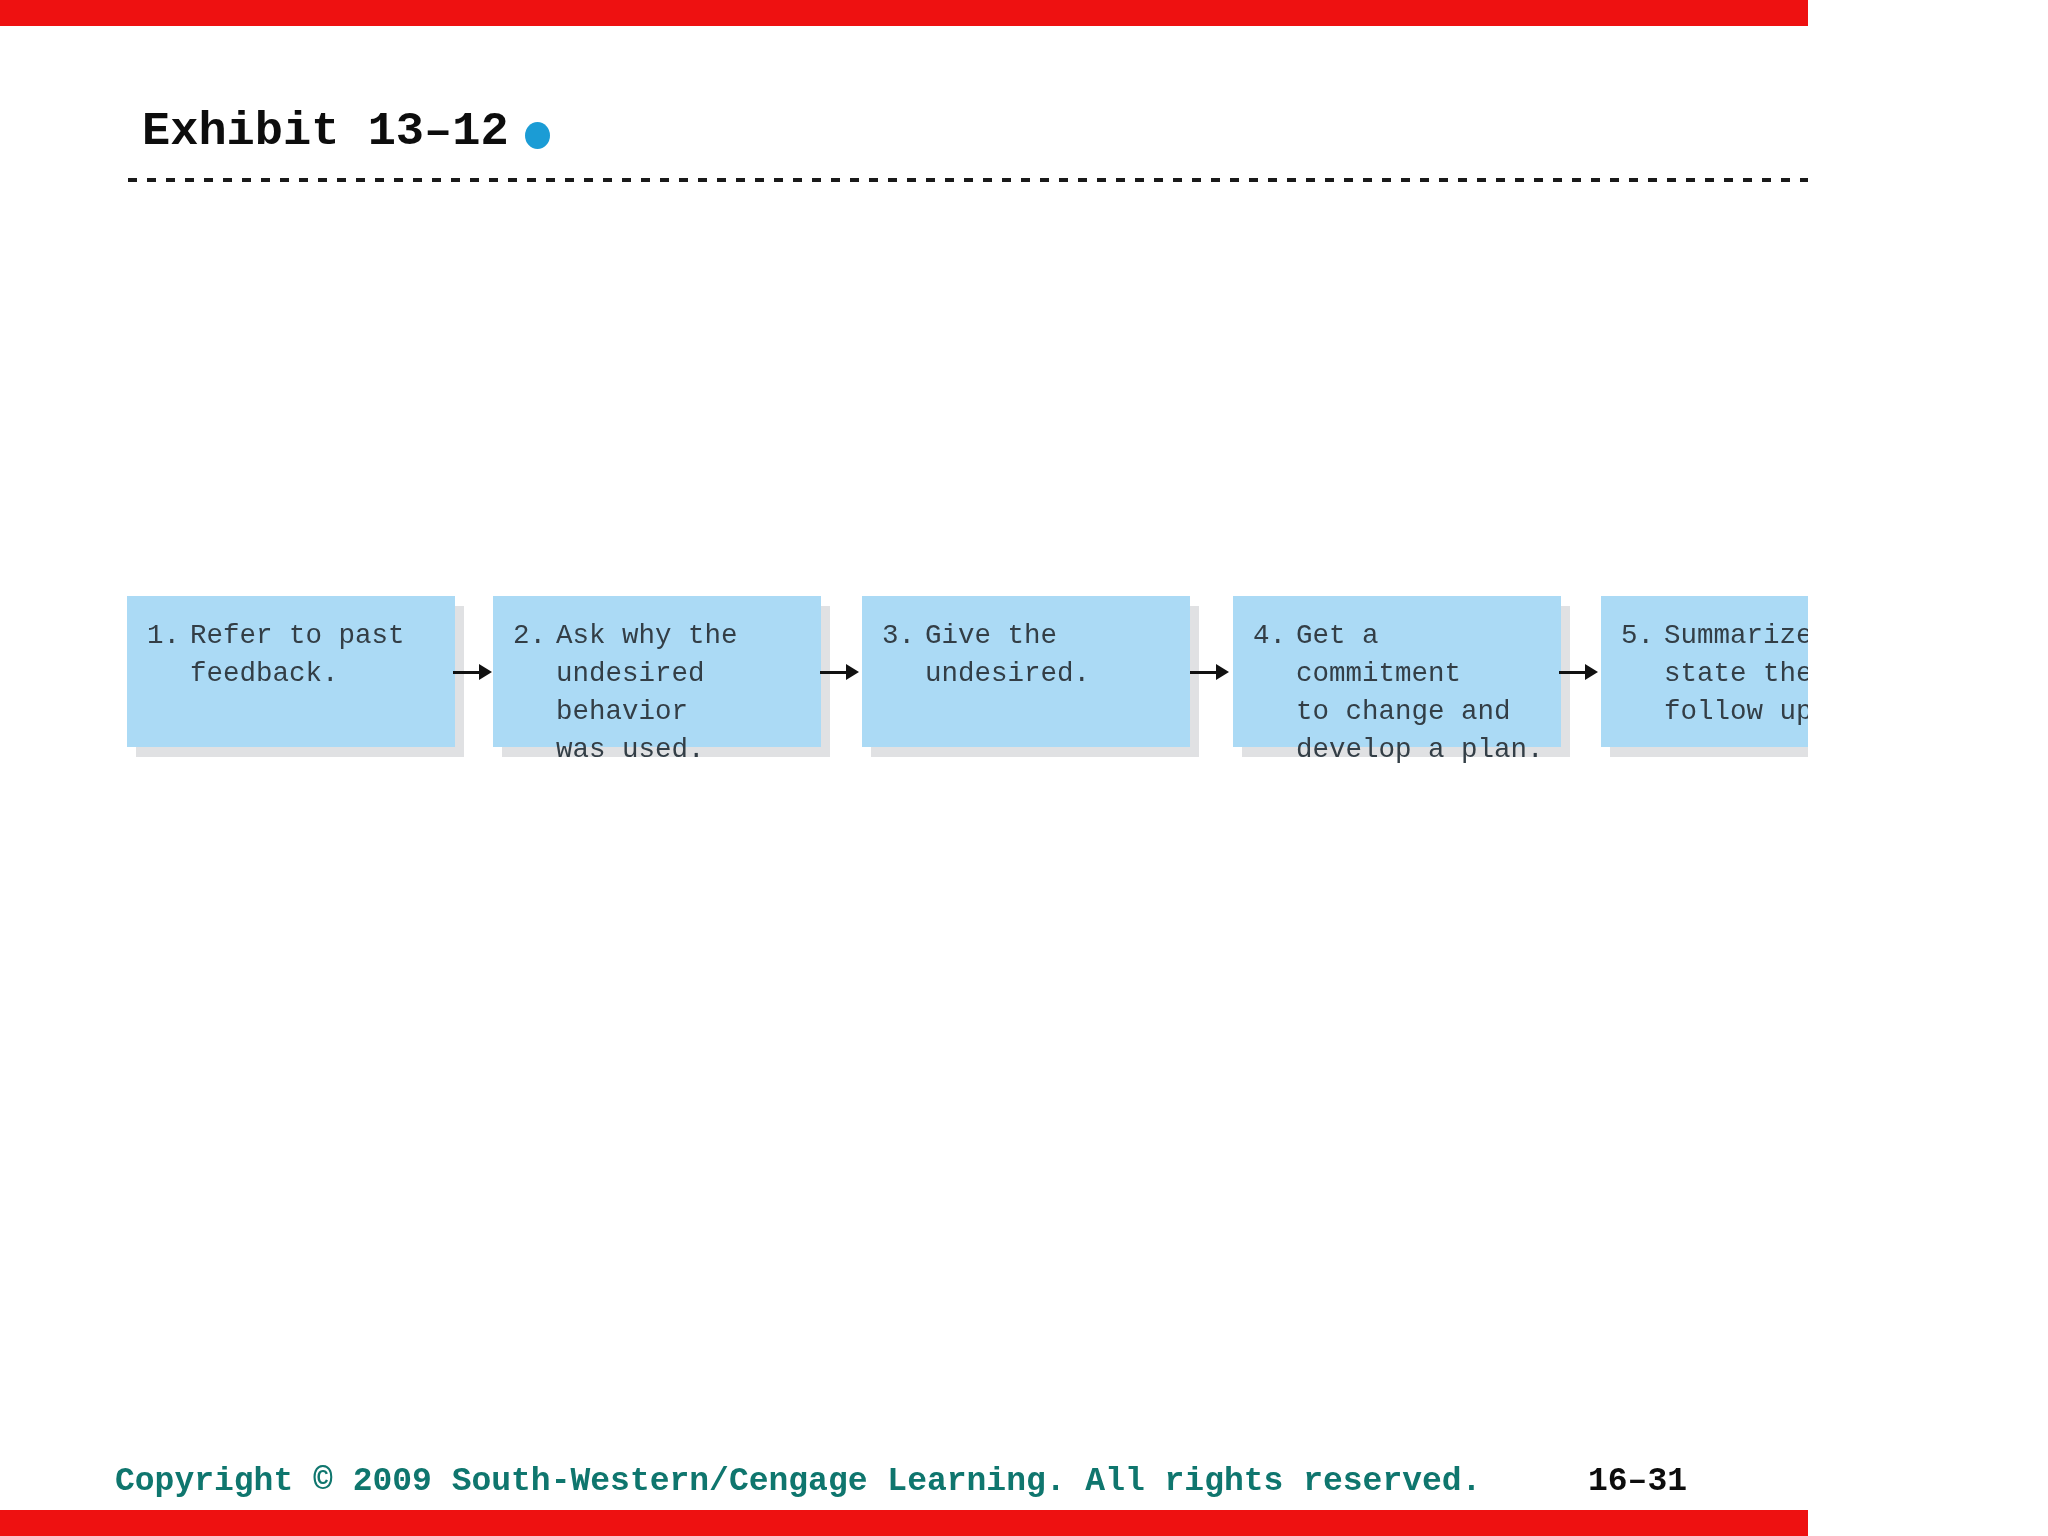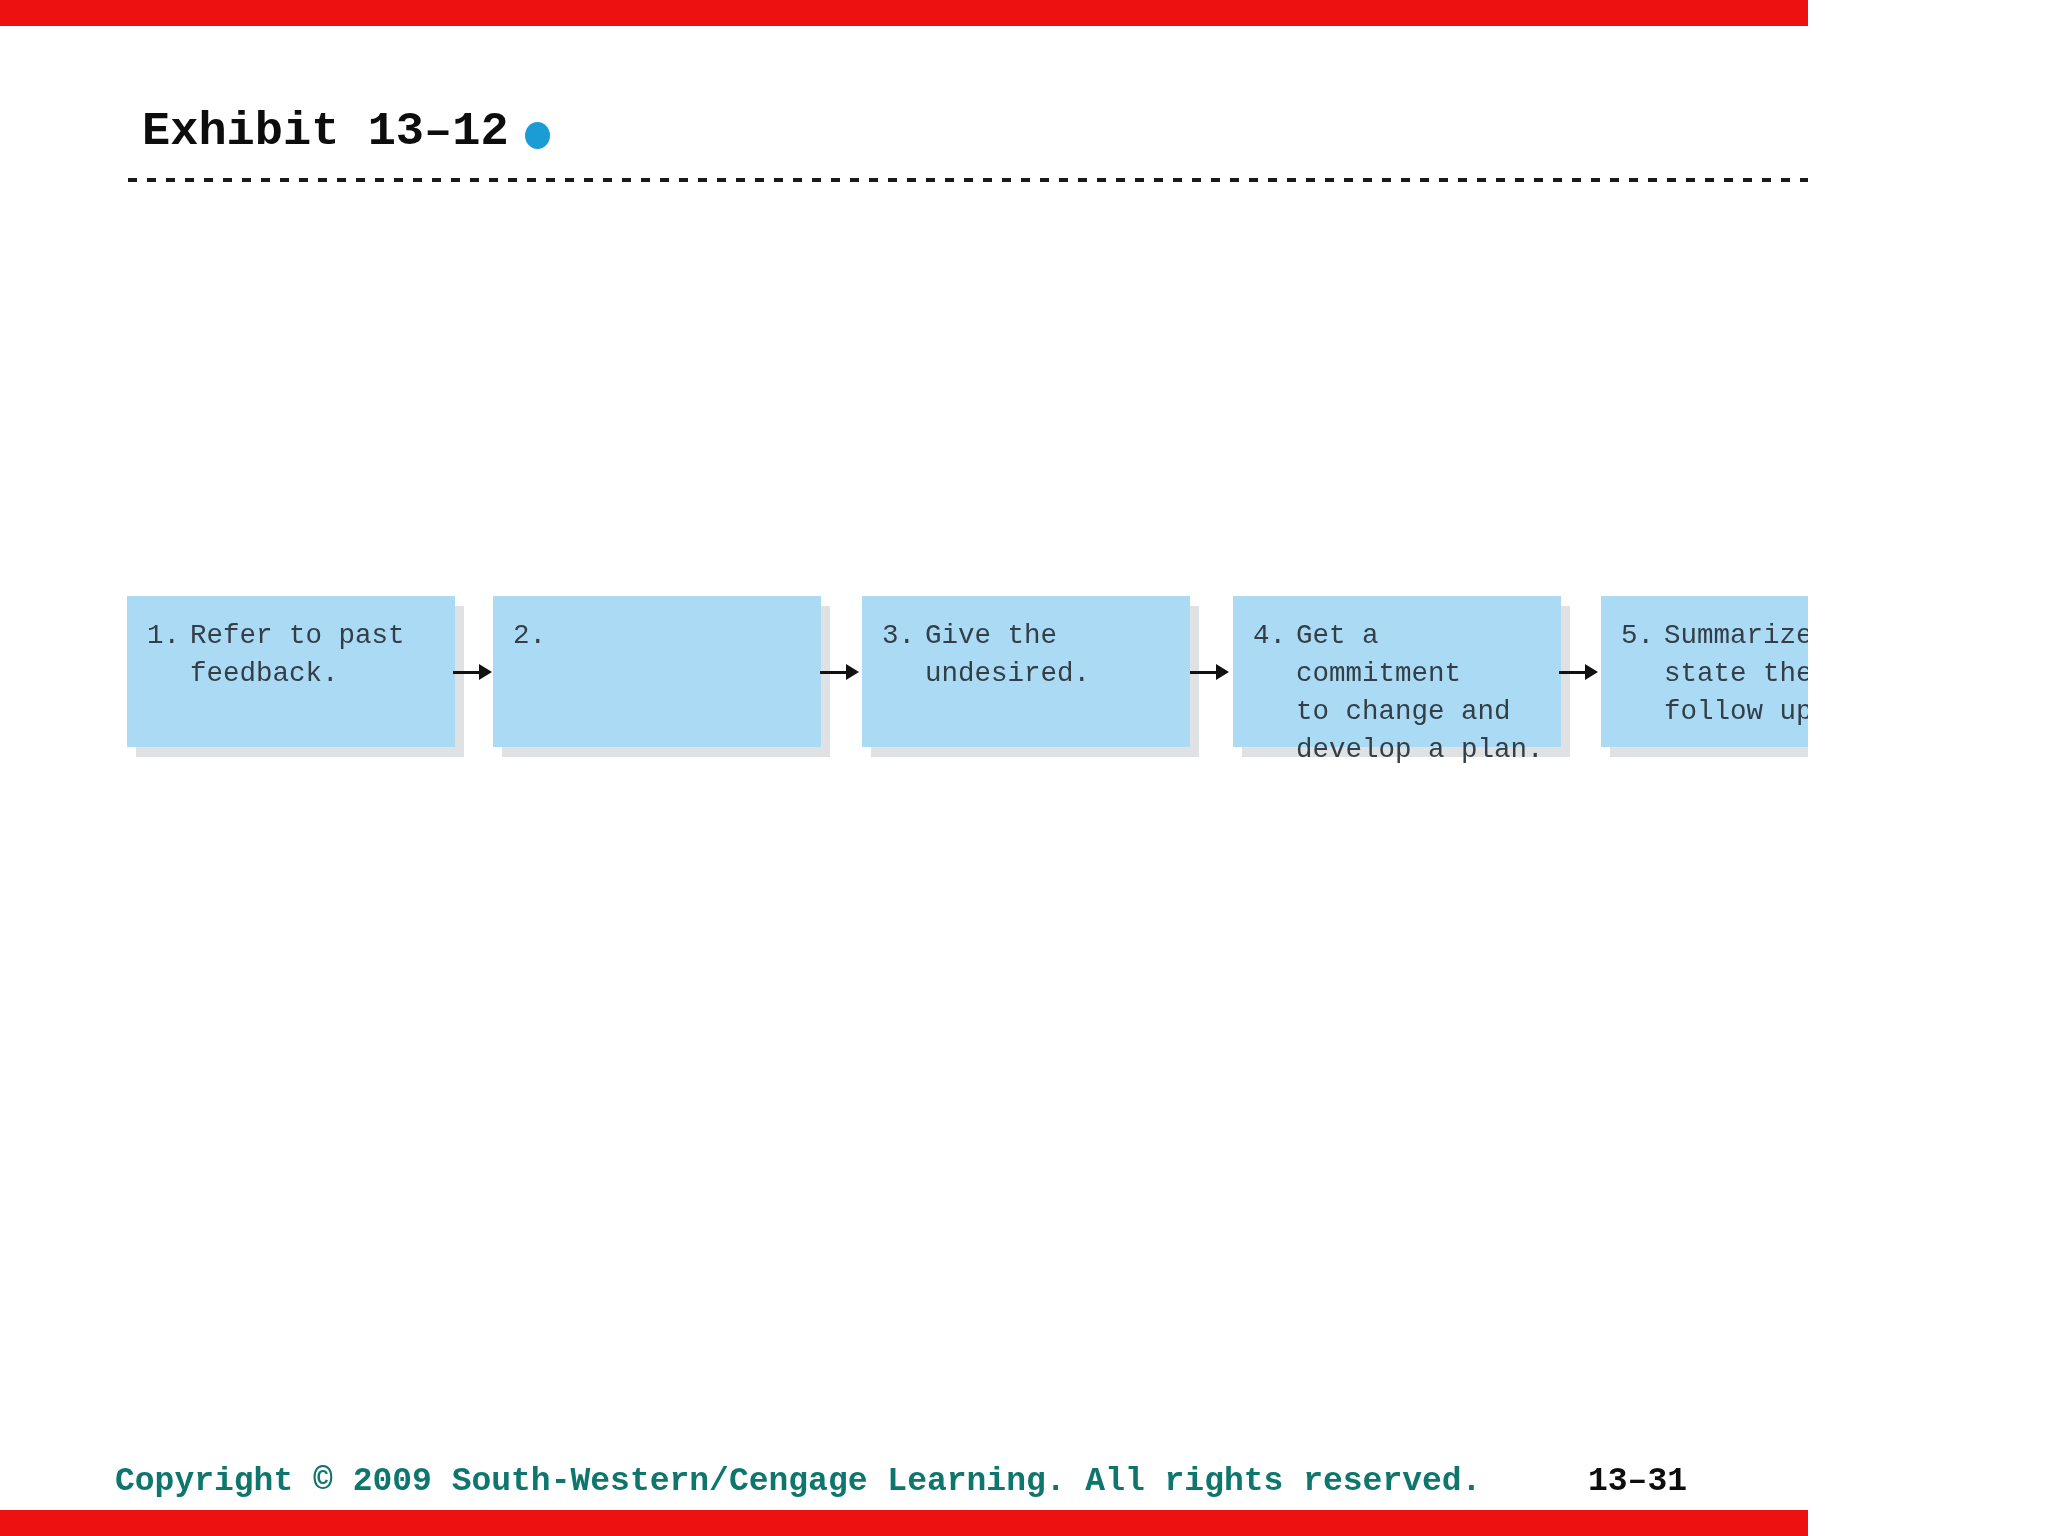--- a/index.html
+++ b/index.html
@@ -106,20 +106,23 @@
   </div>
 
   <div class="flow-arrow" style="left:453px;">
     <span class="shaft"></span>
       <span class="head"></span>
   </div>
 
   <div class="flow-box" style="left:493px;">
     <div class="step-line">
       <span class="step-number">2.</span>
+      <span class="step-text">Ask why the
+undesired behavior
+was used.</span>
     </div>
   </div>
 
   <div class="flow-arrow" style="left:820px;">
     <span class="shaft"></span>
       <span class="head"></span>
   </div>
 
   <div class="flow-box" style="left:862px;">
     <div class="step-line">
@@ -149,15 +152,15 @@
 
   <div class="flow-box" style="left:1601px;">
     <div class="step-line">
       <span class="step-number">5.</span>
       <span class="step-text">Summarize and
 state the follow up.</span>
     </div>
   </div>
 
   <div id="footer-copyright">Copyright © 2009 South-Western/Cengage Learning. All rights reserved.</div>
-  <div id="footer-page">13–31</div>
+  <div id="footer-page">16–31</div>
 
 </div>
 
 </body></html>

